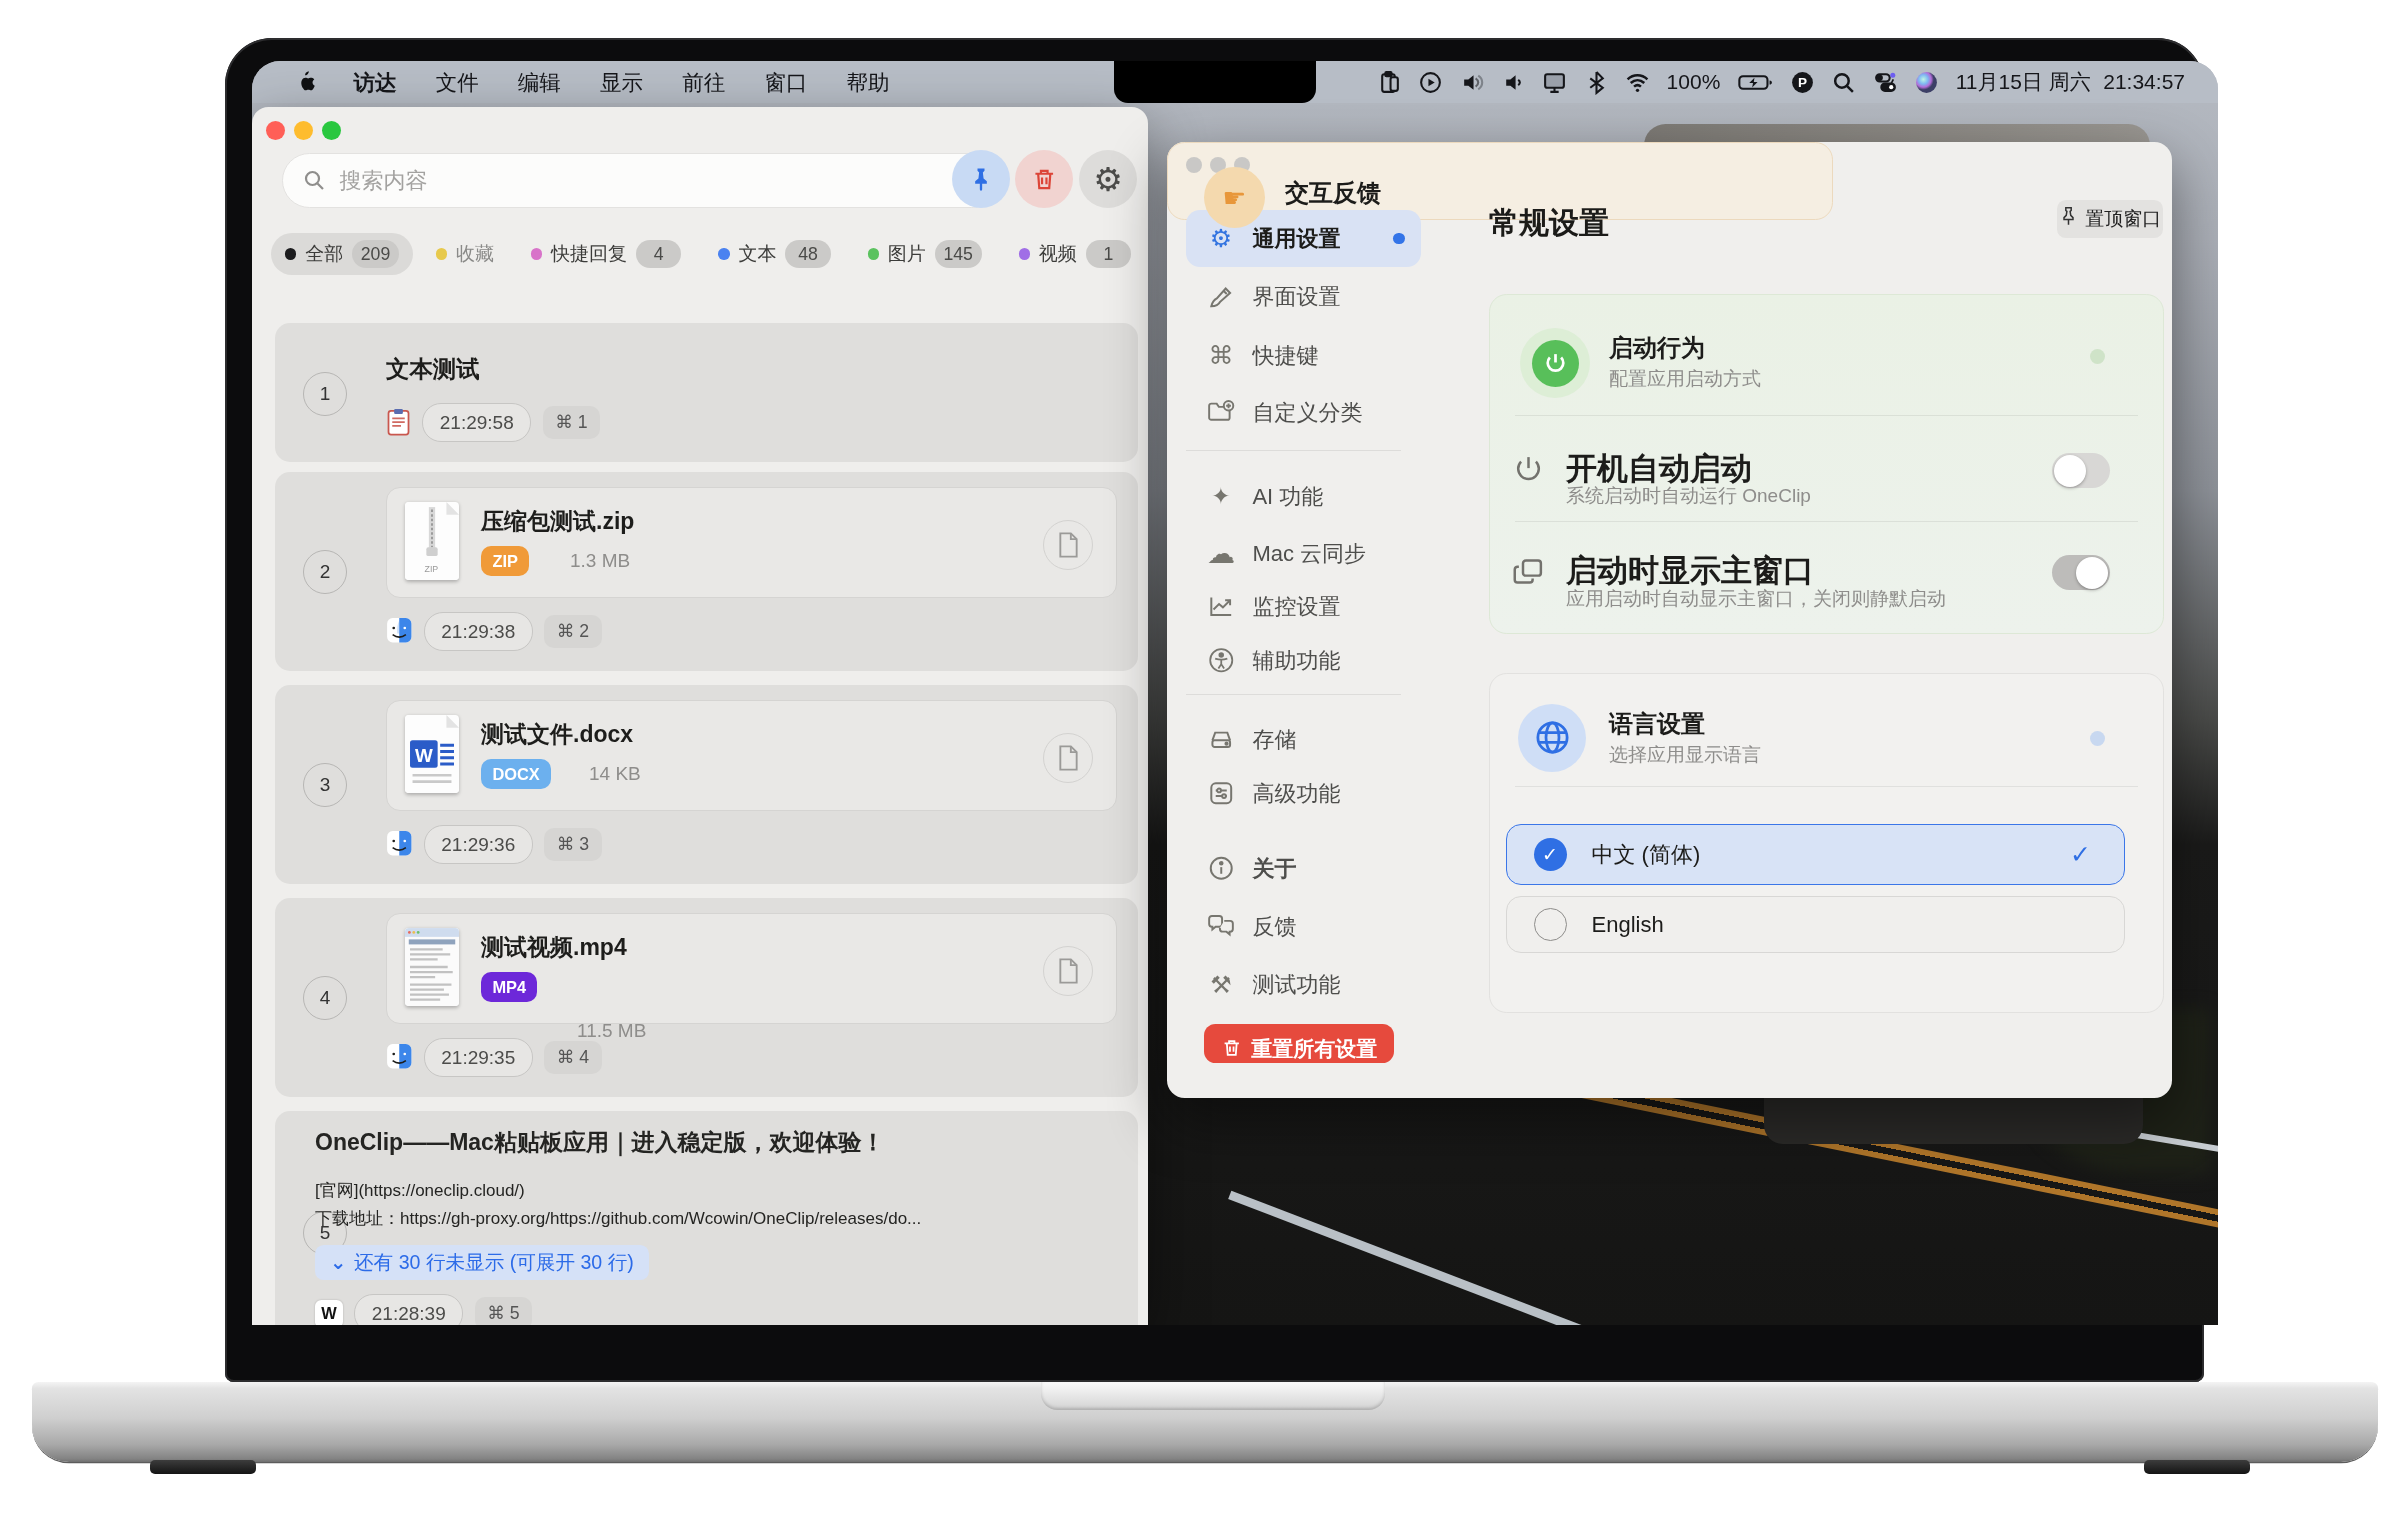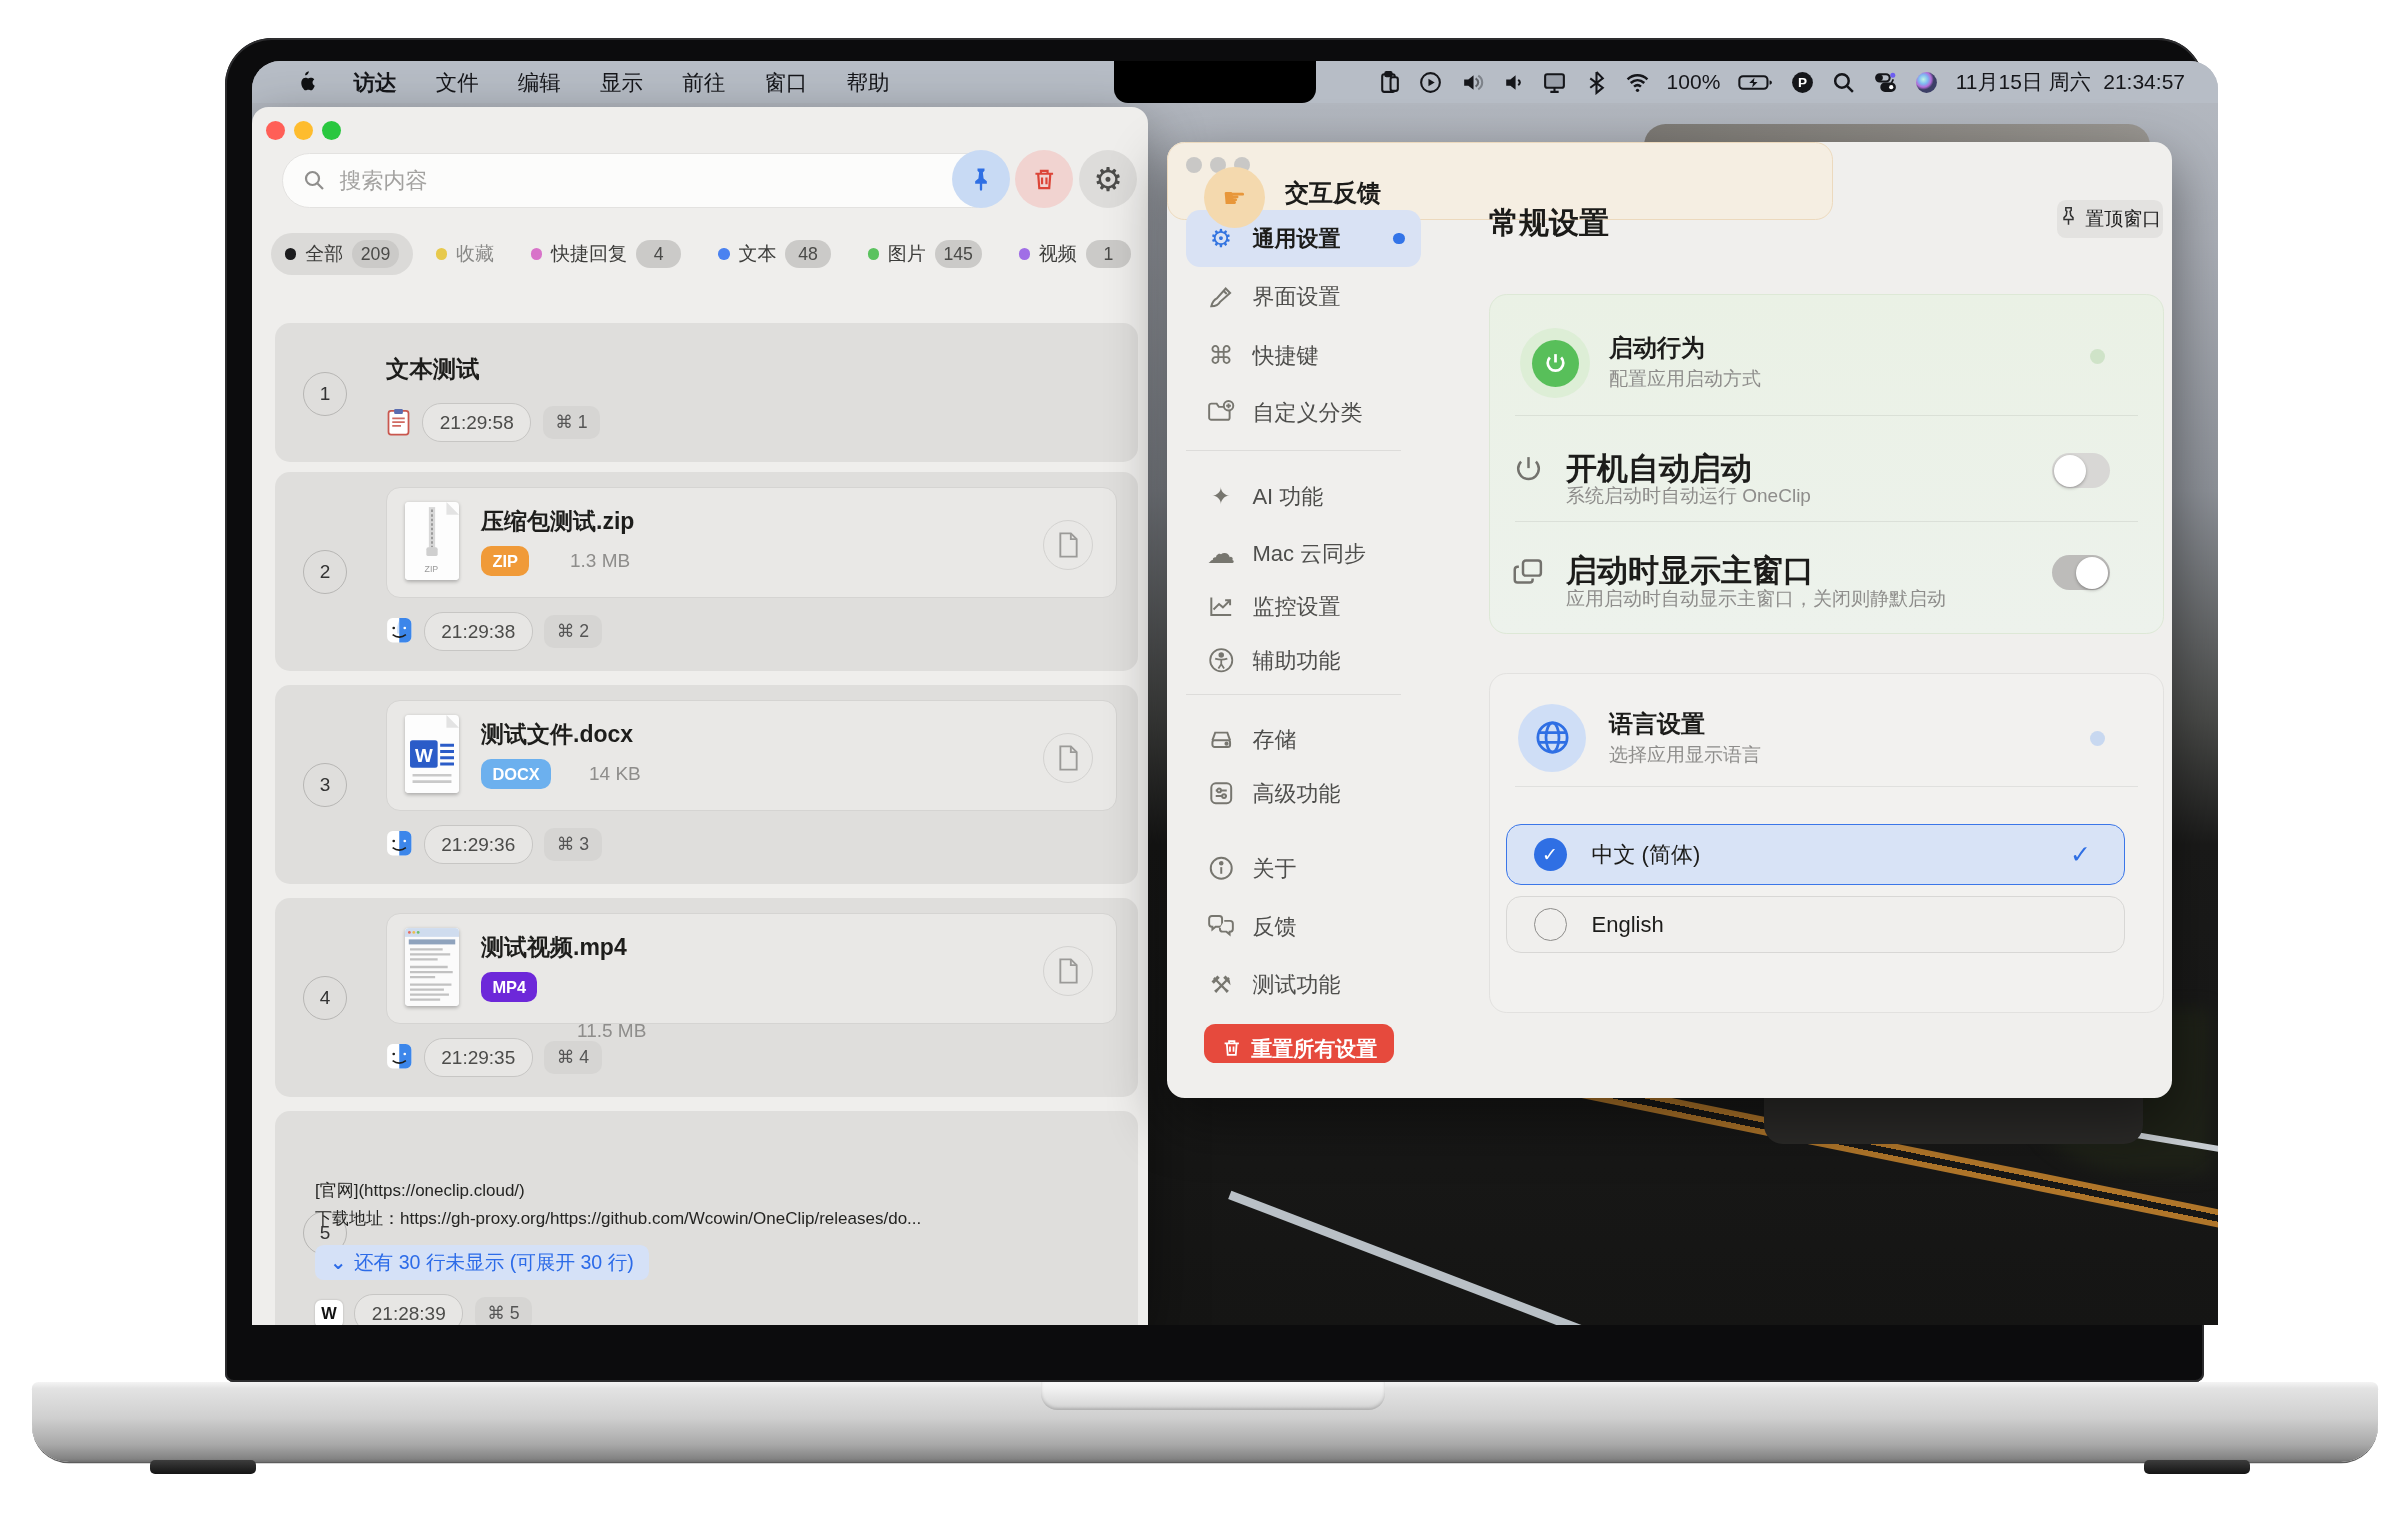--- a/index.html
+++ b/index.html
@@ -414,20 +414,21 @@
                 <circle cx="17" cy="10" r="1.2" fill="#fff"></circle>
                 <path d="M6 16c4 3 8 3 12 0" stroke="#1d1d1b" stroke-width="1.4" fill="none"></path>
               </svg></span>
           <span class="timepill">21:29:35</span>
           <span class="keypill">⌘ 4</span>
         </div>
       </div>
 
       <div class="item" style="top:1004px;height:215px;border-radius:15px 15px 0 0;">
         <div class="numc" style="top:100px;">5</div>
+        <div class="line5" style="top:16.4px;font-weight:bold;font-size:23px;">OneClip——Mac粘贴板应用｜进入稳定版，欢迎体验！</div>
         <div class="line5" style="top:68px;">[官网](https://oneclip.cloud/)</div>
         <div class="line5" style="top:96px;">下载地址：https://gh-proxy.org/https://github.com/Wcowin/OneClip/releases/do...</div>
         <div class="expand" style="top:134px;">
           <span style="font-weight:bold;">⌄</span>
           <span>还有 30 行未显示 (可展开 30 行)</span>
         </div>
         <div class="meta" style="left:40px;top:183px;">
           <span style="width:28px;height:28px;background:#fff;border-radius:6.3px;display:flex;align-items:center;justify-content:center;font-weight:bold;font-size:16.4px;color:#111;box-shadow:0 0.6px 1.9px rgba(0,0,0,.25);">W</span>
           <span class="timepill">21:28:39</span>
           <span class="keypill">⌘ 5</span>
@@ -512,21 +513,21 @@
         <span class="sic">
             <svg width="26.5" height="26.5" viewBox="0 0 24 24" fill="none" stroke="#77766f" stroke-width="1.8">
               <rect x="3" y="3" width="18" height="18" rx="4"></rect>
               <path d="M7 9.5h10M7 14.5h10"></path>
               <circle cx="10" cy="9.5" r="1.7" fill="#f0efed"></circle>
               <circle cx="14.5" cy="14.5" r="1.7" fill="#f0efed"></circle>
             </svg>
           </span>
         <span>高级功能</span>
       </div>
-      <div class="side-item" style="top:698px;">
+      <div class="side-item" style="top:698px;font-weight:bold;">
         <span class="sic">
             <svg width="26.5" height="26.5" viewBox="0 0 24 24" fill="none" stroke="#77766f" stroke-width="1.8">
               <circle cx="12" cy="12" r="9.5"></circle>
               <path d="M12 11v6"></path>
               <circle cx="12" cy="7.5" r="1.2" fill="#77766f"></circle>
             </svg>
           </span>
         <span>关于</span>
       </div>
       <div class="side-item" style="top:756px;">

